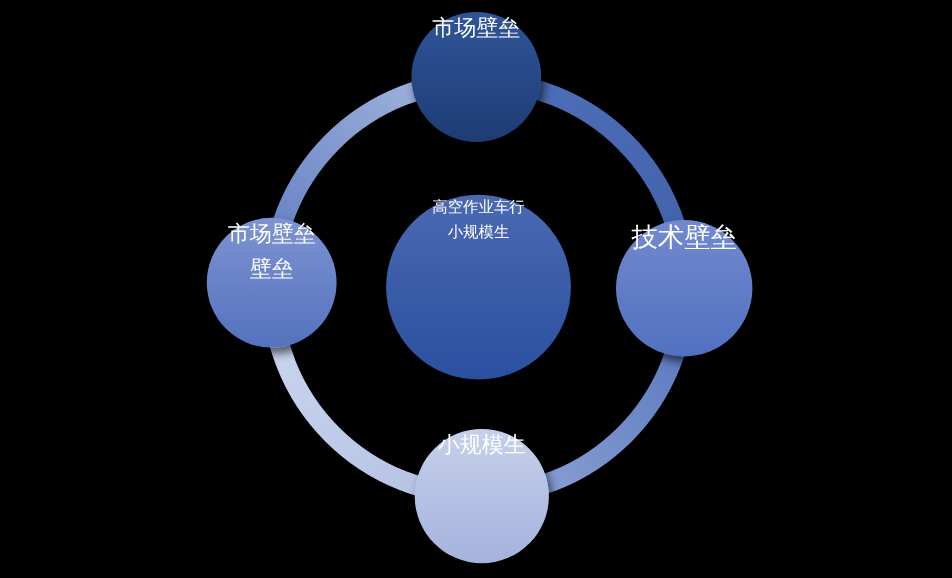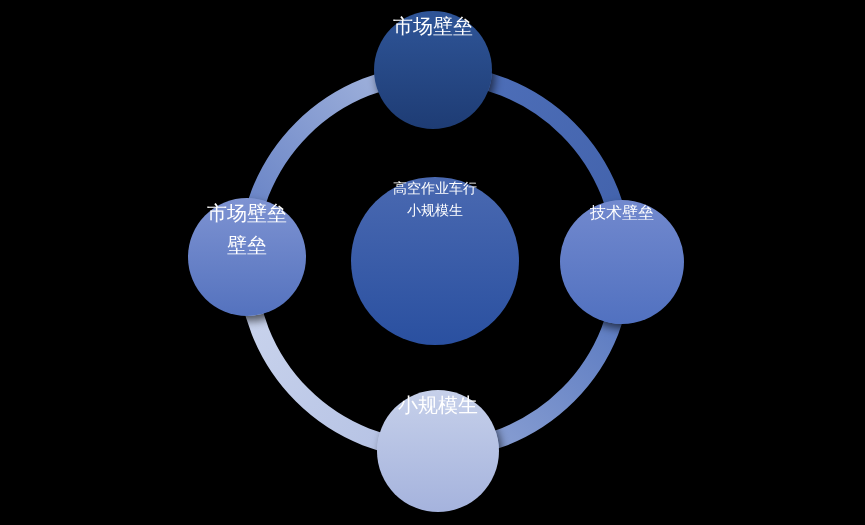--- a/index.html
+++ b/index.html
@@ -31,21 +31,21 @@
     text-align: center;
     color: #ffffff;
     box-shadow: 3px 5px 9px rgba(0,0,0,0.6);
   }
   .node .line {
     display: block;
     line-height: 1.58;
     white-space: nowrap;
   }
   .node-top    { left: 374px; top: 11px;  width: 118px; height: 118px; font-size: 20px; }
-  .node-right  { left: 560px; top: 200px; width: 124px; height: 124px; font-size: 16px; }
+  .node-right  { left: 560px; top: 200px; width: 124px; height: 124px; font-size: 24px; font-family: Liberation Mono, monospace; }
   .node-bottom { left: 377px; top: 390px; width: 122px; height: 122px; font-size: 20px; }
   .node-left   { left: 188px; top: 198px; width: 118px; height: 118px; font-size: 20px; }
   .node-center { left: 351px; top: 177px; width: 168px; height: 168px; font-size: 14px; }
 </style>
 </head>
 <body>
 
 <div class="stage">
 
   <svg class="ring-svg" viewBox="0 0 865 525" xmlns="http://www.w3.org/2000/svg" aria-hidden="true">

